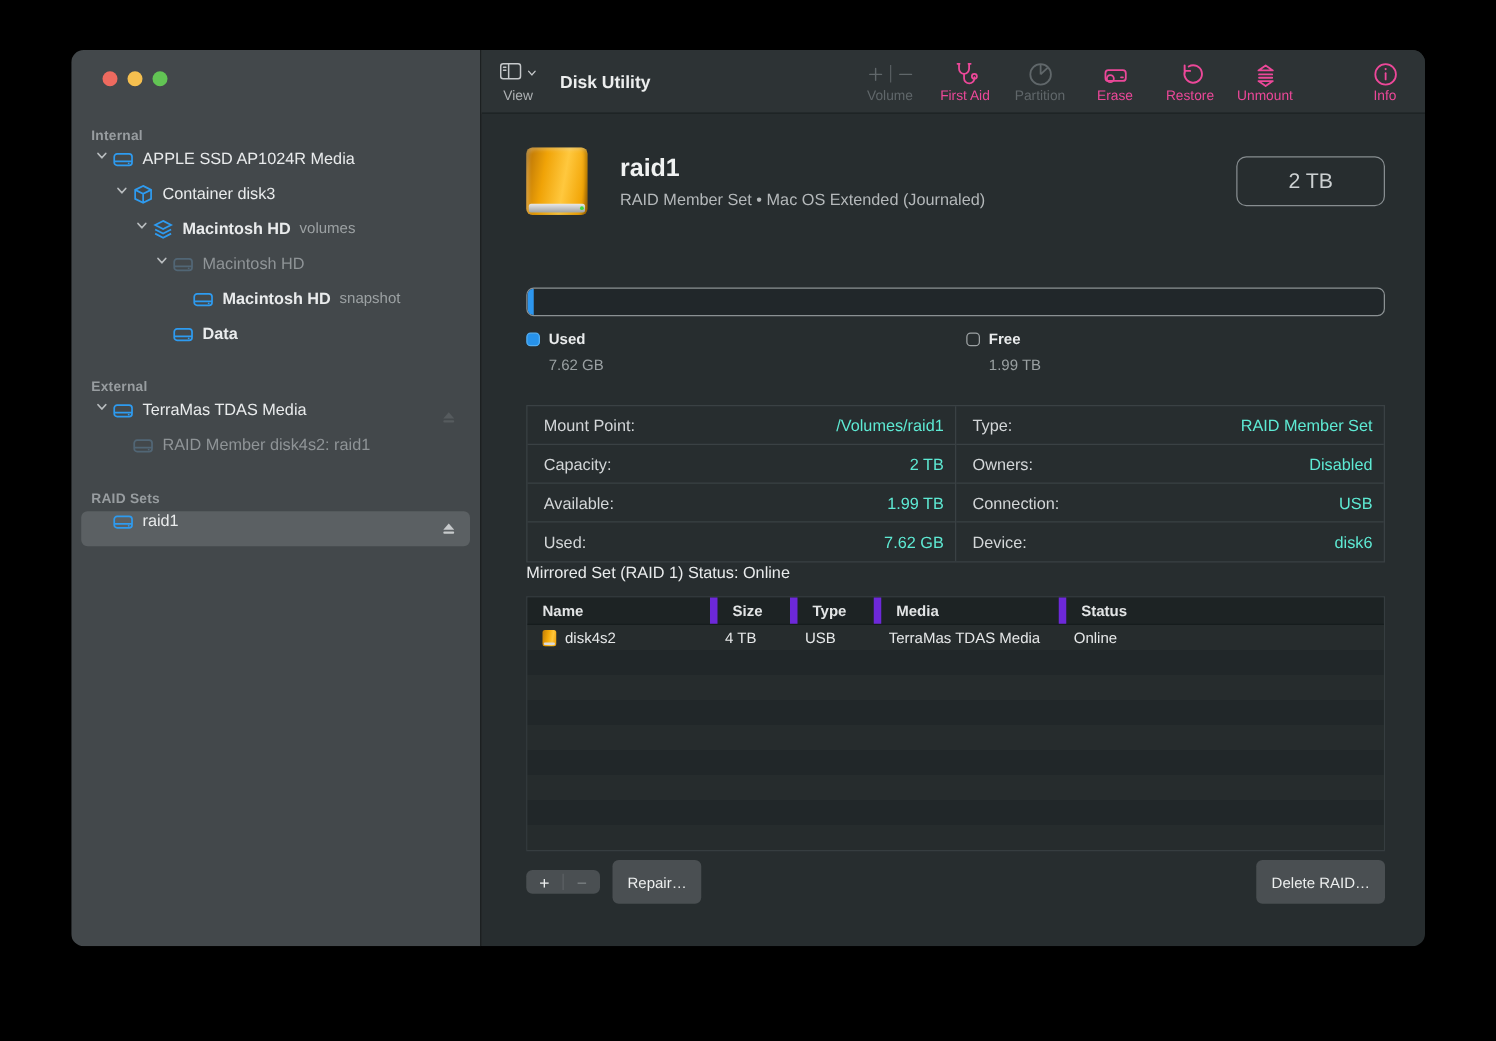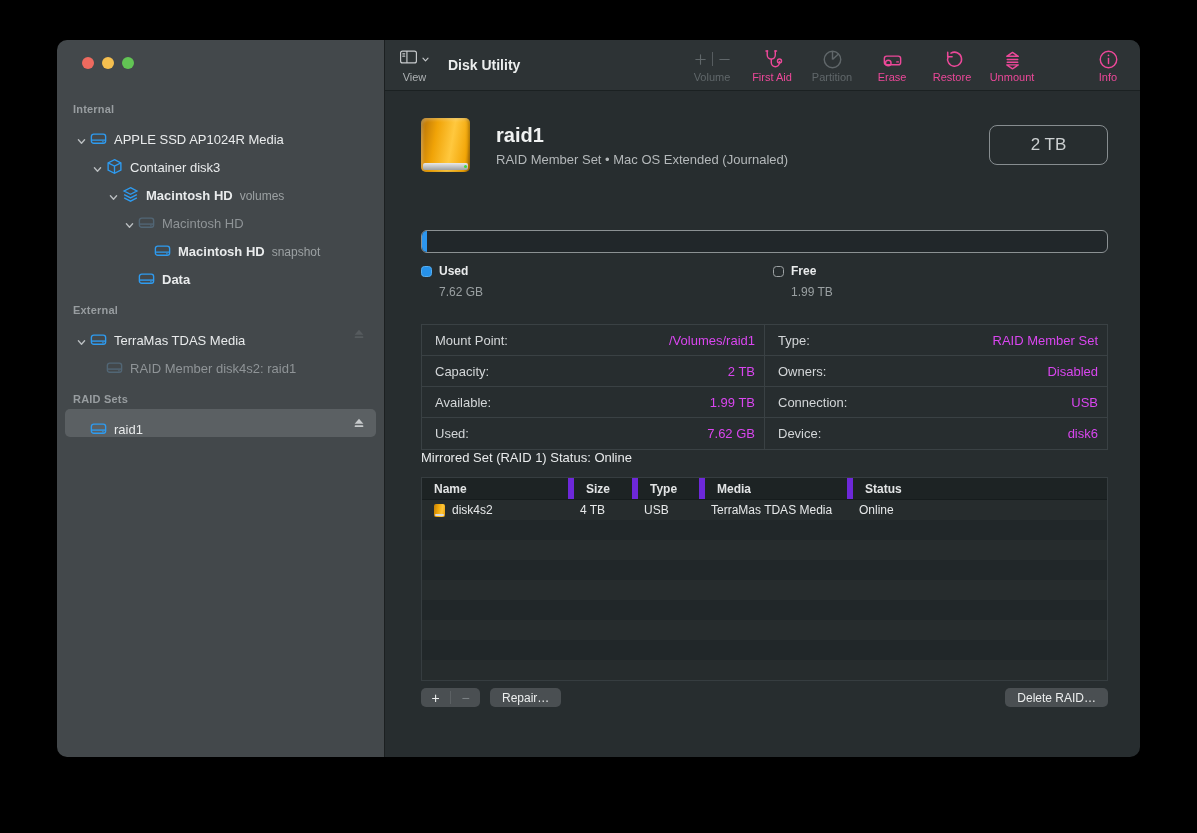--- a/index.html
+++ b/index.html
@@ -7,21 +7,21 @@
 
   .window { position:absolute; left:57px; top:40px; width:1083px; height:717px;
     border-radius:10px; overflow:hidden; display:flex; box-shadow:0 22px 60px rgba(0,0,0,.75); }
 
   
   .sidebar { width:328px; background:#43484b; border-right:1px solid #1c2021; flex-shrink:0; position:relative; }
   .traffic { display:flex; gap:8px; padding:17px 0 0 25px; height:46px; }
   .light { width:12px; height:12px; border-radius:50%; }
   .tree { padding:0 8px; }
   .section-header { font-size:11px; font-weight:700; color:#989da0; padding:0 0 0 8px; margin-top:13px; height:20px; line-height:20px; letter-spacing:.2px; }
-  .side-row { height:28px; display:flex; align-items:flex-end; border-radius:5px; position:relative; color:#e9ebec; font-size:13px; }
+  .side-row { height:28px; display:flex; align-items:flex-start; border-radius:5px; position:relative; color:#e9ebec; font-size:13px; }
   .side-row.selected { background:#5b6063; }
   .chev-slot { width:17px; display:flex; align-items:center; justify-content:center; flex-shrink:0; color:#b9bdbf; }
   .chev-slot svg { width:11px; height:11px; }
   .side-icon { width:17px; height:17px; margin-right:7px; flex-shrink:0; color:#2e9bf0; display:flex; align-items:center; }
   .side-icon svg { width:17px; height:17px; }
   .side-row .label { white-space:nowrap; font-weight:400; }
   .side-row .label.bold { font-weight:700; }
   .side-row .suffix { color:#9ca1a3; font-size:12px; margin-left:7px; }
   .side-row.dimmed .label { color:#8f9497; }
   .side-row.dimmed .side-icon { color:#5e7f99; opacity:.55; }
@@ -78,21 +78,21 @@
   .leg-label { font-size:12px; font-weight:700; color:#e9ebec; }
   .leg-value { font-size:12px; color:#9aa0a2; margin:7px 0 0 18px; }
 
   
   .details { margin-top:25px; display:flex; border:1px solid #3a4144; background:#272d2f; }
   .det-col { flex:1; }
   .det-col.right { border-left:1px solid #3a4144; }
   .det-row { height:31px; display:flex; align-items:center; justify-content:space-between; padding:0 9px 0 13px; border-bottom:1px solid #3a4144; }
   .det-row:last-child { border-bottom:none; }
   .det-label { font-size:13px; color:#d3d6d8; }
-  .det-value { font-size:13px; color:#d946ef; }
+  .det-value { font-size:13px; color:#5eead4; }
 
   
   .raid-title { font-size:13px; font-weight:500; color:#e9ebec; }
   .members { margin-top:12px; border:1px solid #363d40; }
   .m-header { display:grid; grid-template-columns:146px 64px 67px 148px 1fr; background:#1d2324; border-bottom:1px solid #161c1d; height:22px; }
   .m-hcell { font-size:12px; font-weight:700; color:#e2e4e5; display:flex; align-items:center; padding-left:12px; }
   .m-hcell + .m-hcell { border-left:6px solid #6d28d9; }
   .m-row { display:grid; grid-template-columns:146px 64px 67px 148px 1fr; height:20px; }
   .m-row:nth-child(odd) { background:#262c2d; }
   .m-row:nth-child(even) { background:#212729; }
@@ -100,21 +100,21 @@
   .mini-disk { width:11px; height:13px; border-radius:2px; margin-right:7px; flex-shrink:0; position:relative;
     background:linear-gradient(100deg,#c07d08,#f3a909 40%,#ffc63a 70%,#e89a06); }
   .mini-disk::after { content:""; position:absolute; left:1px; right:1px; bottom:1px; height:2px; background:#d9dadb; border-radius:1px; }
 
   
   .actions { margin-top:7px; display:flex; align-items:center; }
   .seg { display:flex; align-items:center; background:#4a4f52; border-radius:5px; height:19px; width:59px; }
   .seg-btn { flex:1; display:flex; align-items:center; justify-content:center; color:#eceeee; font-size:14px; height:100%; }
   .seg-btn.disabled { color:#7d8386; }
   .seg-sep { width:1px; height:13px; background:#5c6164; }
-  .push-btn { background:#4a4f52; border-radius:5px; height:19px; padding:0 12px; display:flex; align-items:center;
+  .push-btn { background:#4a4f52; border-radius:5px; height:35px; padding:0 12px; display:flex; align-items:center;
     font-size:12px; color:#eceeee; margin-left:10px; }
   .push-btn.delete { margin-left:auto; }
 </style>
 </head>
 <body>
 
 <div class="window">
 
   <div class="sidebar">
     <div class="traffic">

